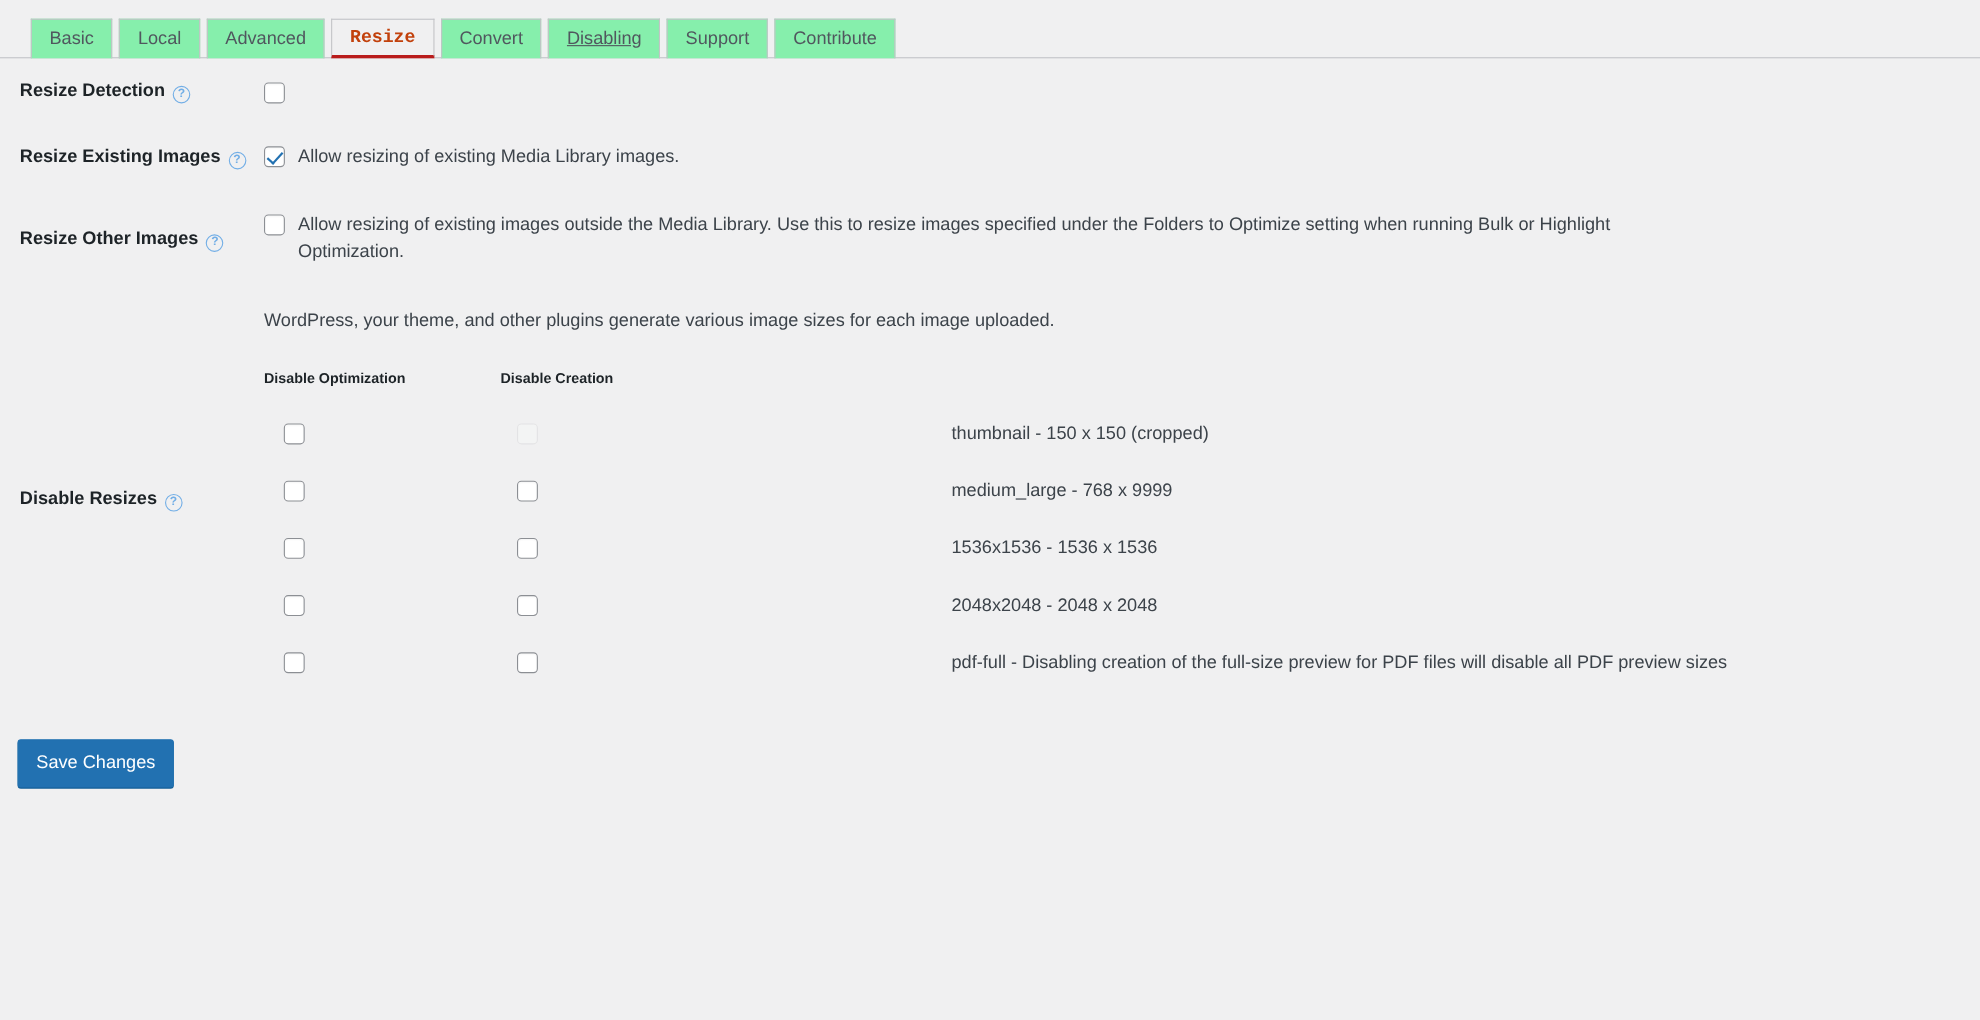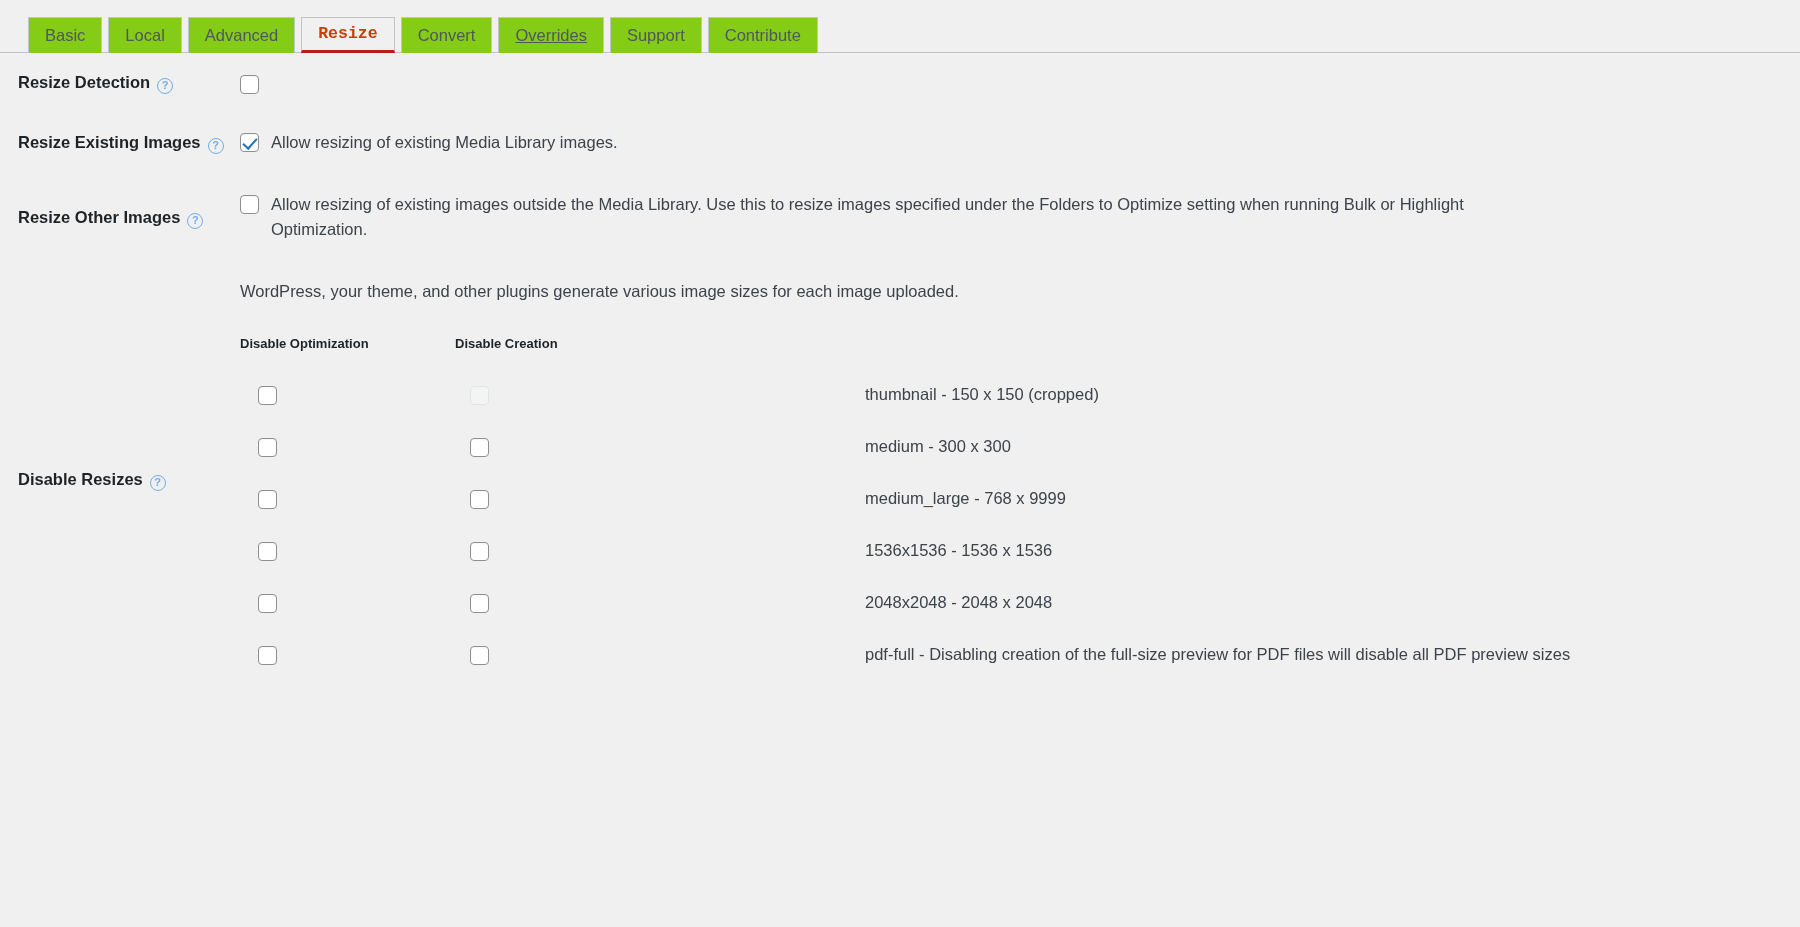--- a/index.html
+++ b/index.html
@@ -29,21 +29,21 @@
   }
   .tab {
     position: relative;
     display: inline-flex;
     align-items: center;
     justify-content: center;
     height: 36px;
     padding: 0 16px;
     margin-right: 6px;
     margin-bottom: -1px;
-    background: #84cc16;
+    background: #86efac;
     border: 1px solid #c3c4c7;
     border-bottom: none;
     color: #50575e;
     font-size: 16.5px;
     line-height: 1;
     white-space: nowrap;
     cursor: pointer;
     user-select: none;
   }
   .tab.active {
@@ -192,21 +192,21 @@
 <body>
 
 <div class="page">
 
   <nav class="tab-bar" id="tab-bar">
       <div class="tab">Basic</div>
       <div class="tab">Local</div>
       <div class="tab">Advanced</div>
       <div class="tab active">Resize</div>
       <div class="tab">Convert</div>
-      <div class="tab underlined">Overrides</div>
+      <div class="tab underlined">Disabling</div>
       <div class="tab">Support</div>
       <div class="tab">Contribute</div>
     </nav>
 
   <div class="settings">
 
     <div class="row">
       <div class="row-label">
         <span>Resize Detection</span>
         <span class="help-icon">?</span>
@@ -262,25 +262,20 @@
           </thead>
           <tbody id="sizes-tbody">
               <tr>
                 <td class="c1"><input type="checkbox" class="cbx" style=""></td>
                 <td class="c2"><input type="checkbox" class="cbx disabled" disabled="" style=""></td>
                 <td class="c3">thumbnail - 150 x 150 (cropped)</td>
               </tr>
               <tr>
                 <td class="c1"><input type="checkbox" class="cbx" style=""></td>
                 <td class="c2"><input type="checkbox" class="cbx" style=""></td>
-                <td class="c3">medium - 300 x 300</td>
-              </tr>
-              <tr>
-                <td class="c1"><input type="checkbox" class="cbx" style=""></td>
-                <td class="c2"><input type="checkbox" class="cbx" style=""></td>
                 <td class="c3">medium_large - 768 x 9999</td>
               </tr>
               <tr>
                 <td class="c1"><input type="checkbox" class="cbx" style=""></td>
                 <td class="c2"><input type="checkbox" class="cbx" style=""></td>
                 <td class="c3">1536x1536 - 1536 x 1536</td>
               </tr>
               <tr>
                 <td class="c1"><input type="checkbox" class="cbx" style=""></td>
                 <td class="c2"><input type="checkbox" class="cbx" style=""></td>
@@ -291,14 +286,17 @@
                 <td class="c2"><input type="checkbox" class="cbx" style=""></td>
                 <td class="c3">pdf-full - Disabling creation of the full-size preview for PDF files will disable all PDF preview sizes</td>
               </tr>
             </tbody>
         </table>
       </div>
     </div>
 
   </div>
 
+  <div class="save-wrap">
+    <button class="btn-primary">Save Changes</button>
+  </div>
 
 </div>
 
 </body></html>

